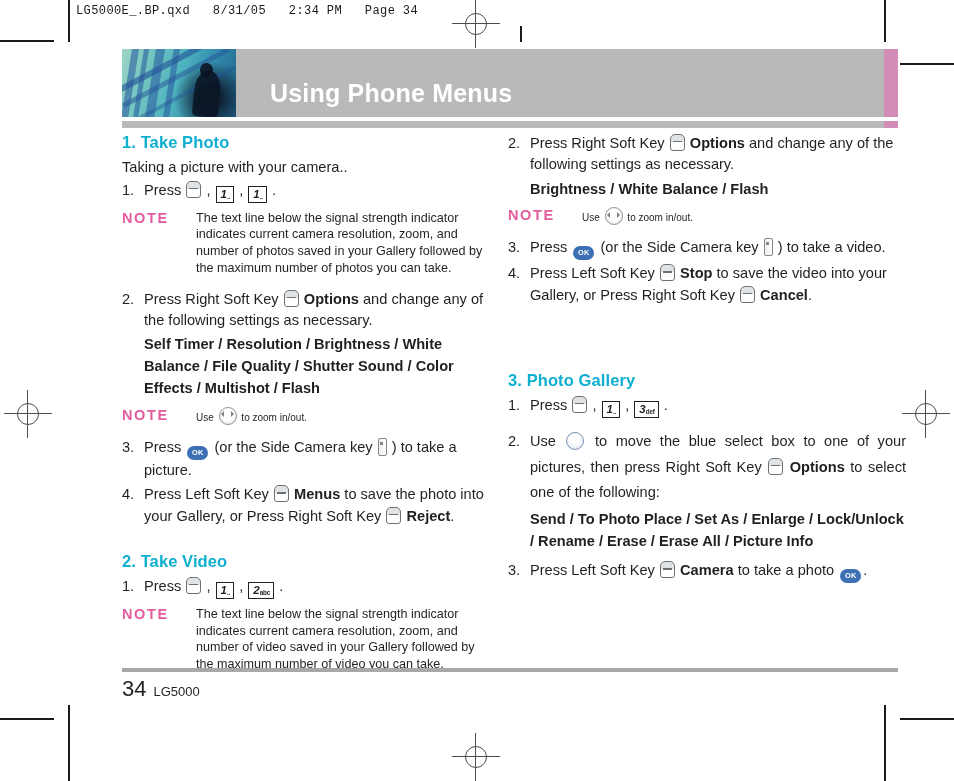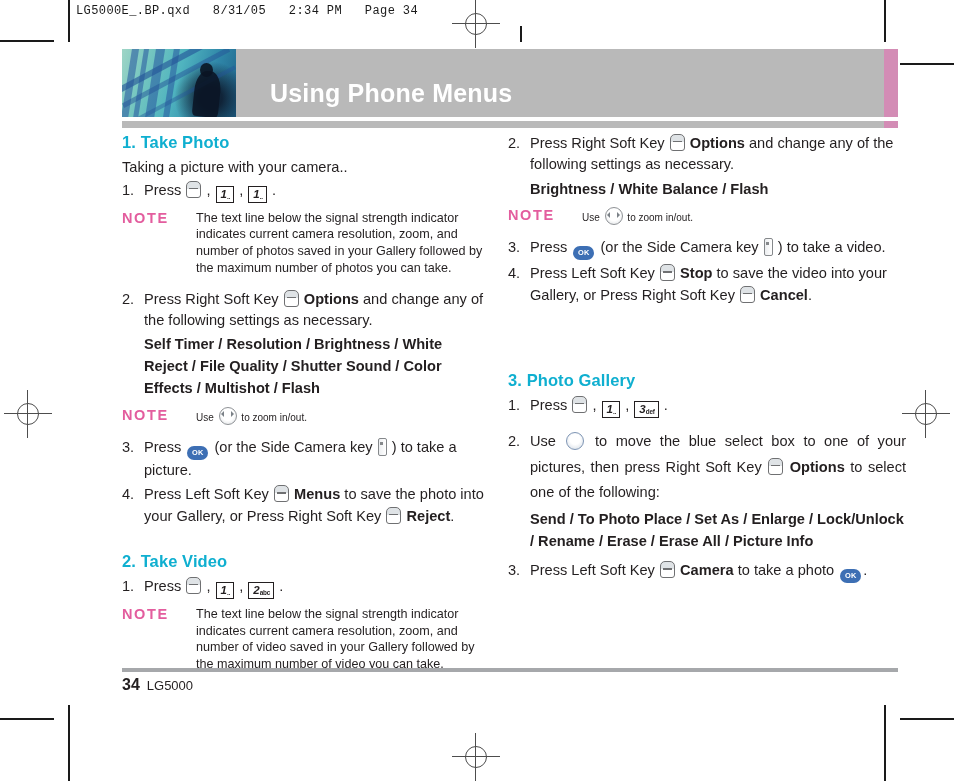--- a/index.html
+++ b/index.html
@@ -112,21 +112,21 @@
   .sidekey{
     width:7px;height:16px;border:1.3px solid #85888b;border-radius:2px;
     background:linear-gradient(90deg,#eceef0,#ffffff);
     position:relative;margin:0 1px;vertical-align:-4px;
   }
   .sidekey::after{content:"";position:absolute;left:1.6px;top:3px;width:2.4px;height:3px;background:#85888b;}
   b.kw{font-weight:bold;}
   
   .foot-rule{position:absolute;left:122px;top:668px;width:776px;height:4px;background:#a6a8ab;}
   .footer{position:absolute;left:122px;top:676px;}
-  .foot-num{font-size:16px;font-weight:bold;color:#231f20;}
+  .foot-num{font-size:22px;font-weight:normal;color:#231f20;}
   .foot-model{font-size:13px;color:#231f20;margin-left:7px;}
 </style>
 </head>
 <body>
 
 <div class="slug">LG5000E_.BP.qxd   8/31/05   2:34 PM   Page 34</div>
 
 <div class="trimline" style="left:68px;top:0;width:2px;height:42px;"></div>
 <div class="trimline" style="left:520px;top:26px;width:2px;height:16px;"></div>
 <div class="trimline" style="left:884px;top:0;width:2px;height:42px;"></div>
@@ -198,21 +198,21 @@
 
   <div class="gap-s"></div>
 
   <div class="step">
     <span class="num">2.</span>
     <span>Press Right Soft Key</span>
     <span class="ico softkey"></span>
     <b class="kw">Options</b>
     <span>and change any of the following settings as necessary.</span>
   </div>
-  <div class="opts">Self Timer / Resolution / Brightness / White Reject / File Quality / Shutter Sound / Color Effects / Multishot / Flash</div>
+  <div class="opts">Self Timer / Resolution / Brightness / White Balance / File Quality / Shutter Sound / Color Effects / Multishot / Flash</div>
 
   <div class="note">
     <div class="note-label">NOTE</div>
     <div class="note-inline">
       <span>Use</span>
       <span class="ico navkey lr"></span>
       <span>to zoom in/out.</span>
     </div>
   </div>
 

